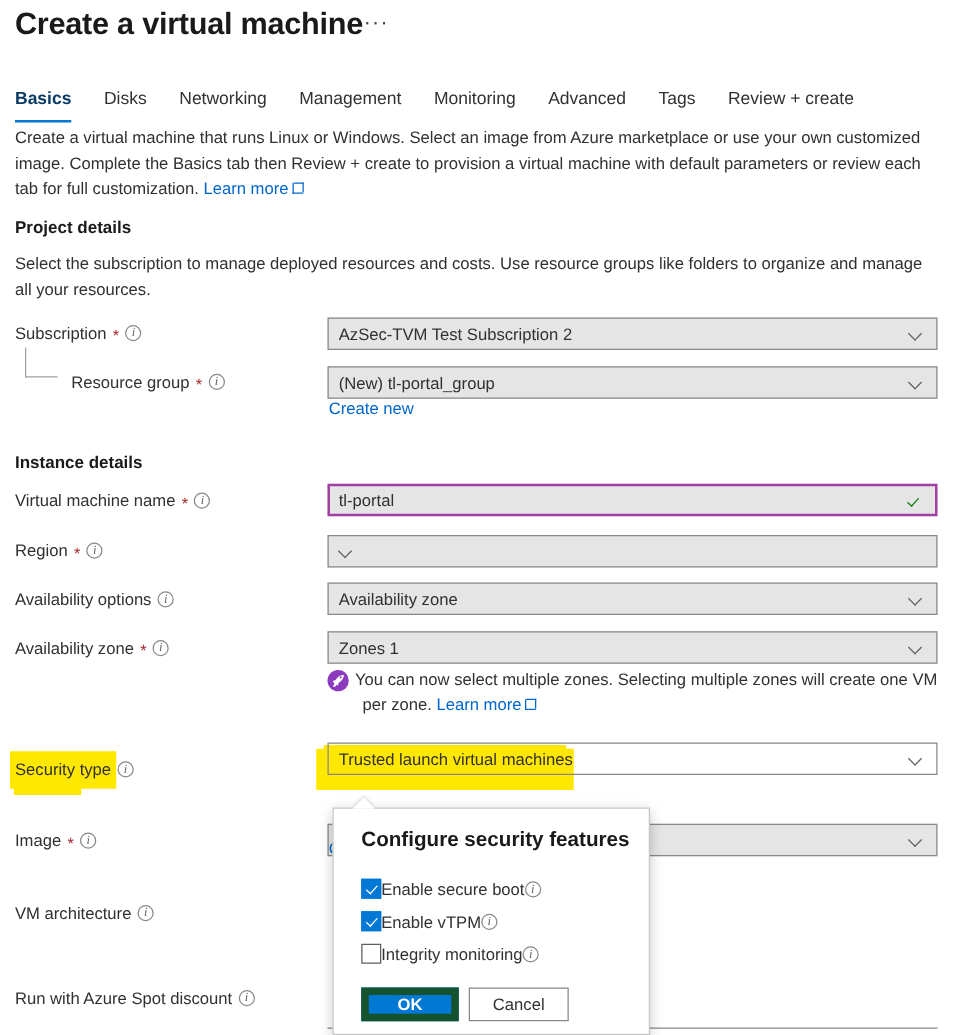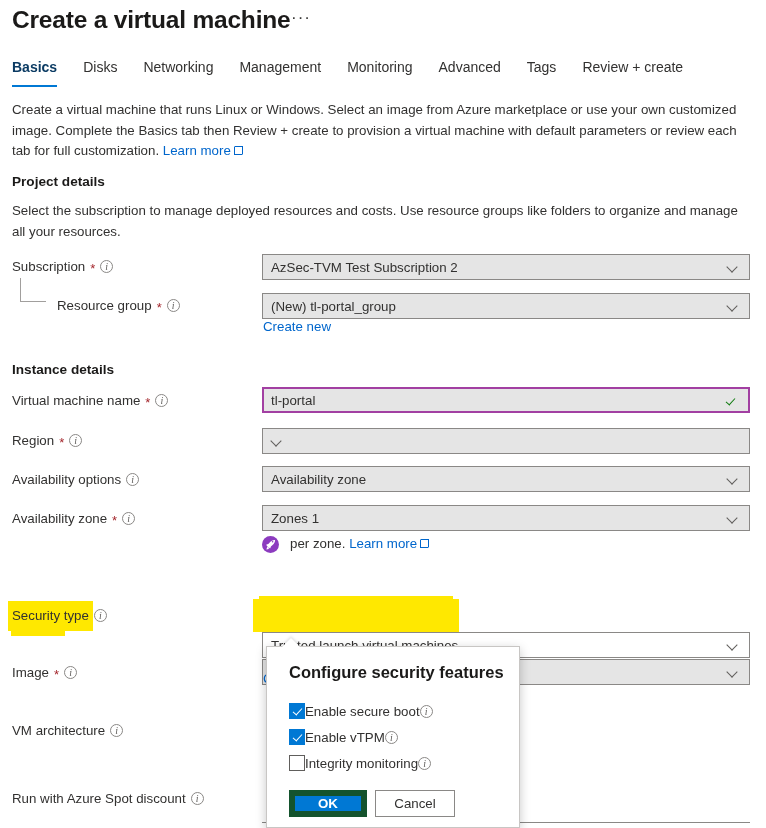--- a/index.html
+++ b/index.html
@@ -37,21 +37,21 @@
     letter-spacing: 1px;
     line-height: 14px;
   }
 
   
   .tabbar {
     position: absolute;
     left: 12px; top: 58px;
     height: 30px;
     display: flex;
-    align-items: flex-start;
+    align-items: flex-end;
     gap: 0px;
   }
   .tab {
     position: relative;
     font-size: 14px;
     color: #323130;
     padding: 0 13px;
     white-space: nowrap;
     cursor: pointer;
     line-height: 19px;
@@ -435,34 +435,34 @@
     <span class="chev"></span>
   </div>
 
   <div class="hint" style="top:534px">
     <span class="rocket-badge">
       <svg width="13" height="13" viewBox="0 0 13 13">
         <path d="M10.8 1.9c-2 0-3.9 1-5.1 2.5L4.3 6.1 2.6 6.6c-.3.1-.4.5-.2.7l1.2 1.2-.3.9 1.2-.3 1.2 1.2c.2.2.6.1.7-.2l.5-1.7 1.7-1.4c1.5-1.2 2.5-3.1 2.5-5.1h-.3zM8.6 4.6a.8.8 0 1 1 0-1.6.8.8 0 0 1 0 1.6z" fill="#ffffff"></path>
         <path d="M3.3 9.3c-.6.6-.8 2.2-.8 2.2s1.6-.2 2.2-.8c.3-.3.3-.9 0-1.3s-1-.4-1.4-.1z" fill="#ffffff"></path>
       </svg>
     </span>
-    <span class="hint-text"><span class="l2"><span>per zone.</span>
+    <span class="hint-text"><span>You can now select multiple zones. Selecting multiple zones will create one VM</span><span class="l2"><span>per zone.</span>
       <a class="link">Learn more</a><span class="ext-icon"></span></span></span>
   </div>
 
   <div class="highlight hl-left"></div>
   <div class="highlight hl-left2"></div>
   <div class="highlight hl-right"></div>
   <div class="highlight hl-right2"></div>
 
   <div class="lbl above" style="left:12px; top:608px; background:transparent;">
     <span>Security type</span>
     <span class="info-icon"></span>
   </div>
-  <div class="field above" style="top:617px; background:transparent;">
+  <div class="field above" style="top:579px; background:transparent;">
     <span class="val">Trusted launch virtual machines</span>
     <span class="chev"></span>
   </div>
   <div class="sub-link above" style="top:630px">Configure security features</div>
 
   <div class="lbl" style="left:12px; top:665px">
     <span>Image</span>
     <span class="req">*</span>
     <span class="info-icon"></span>
   </div>

